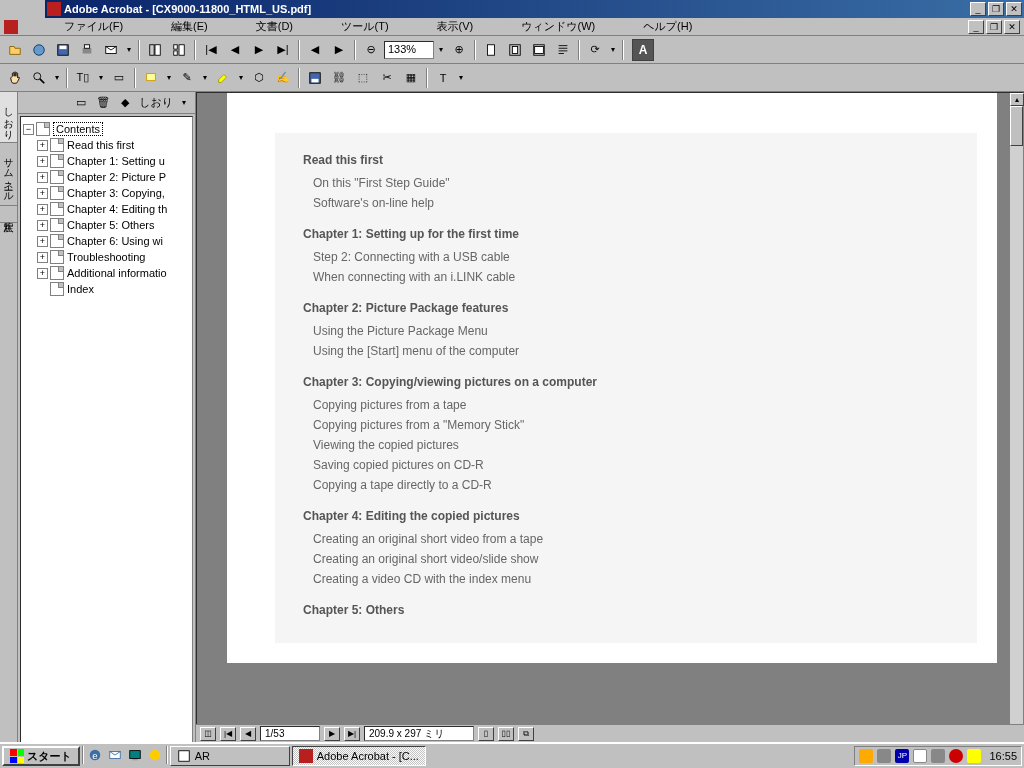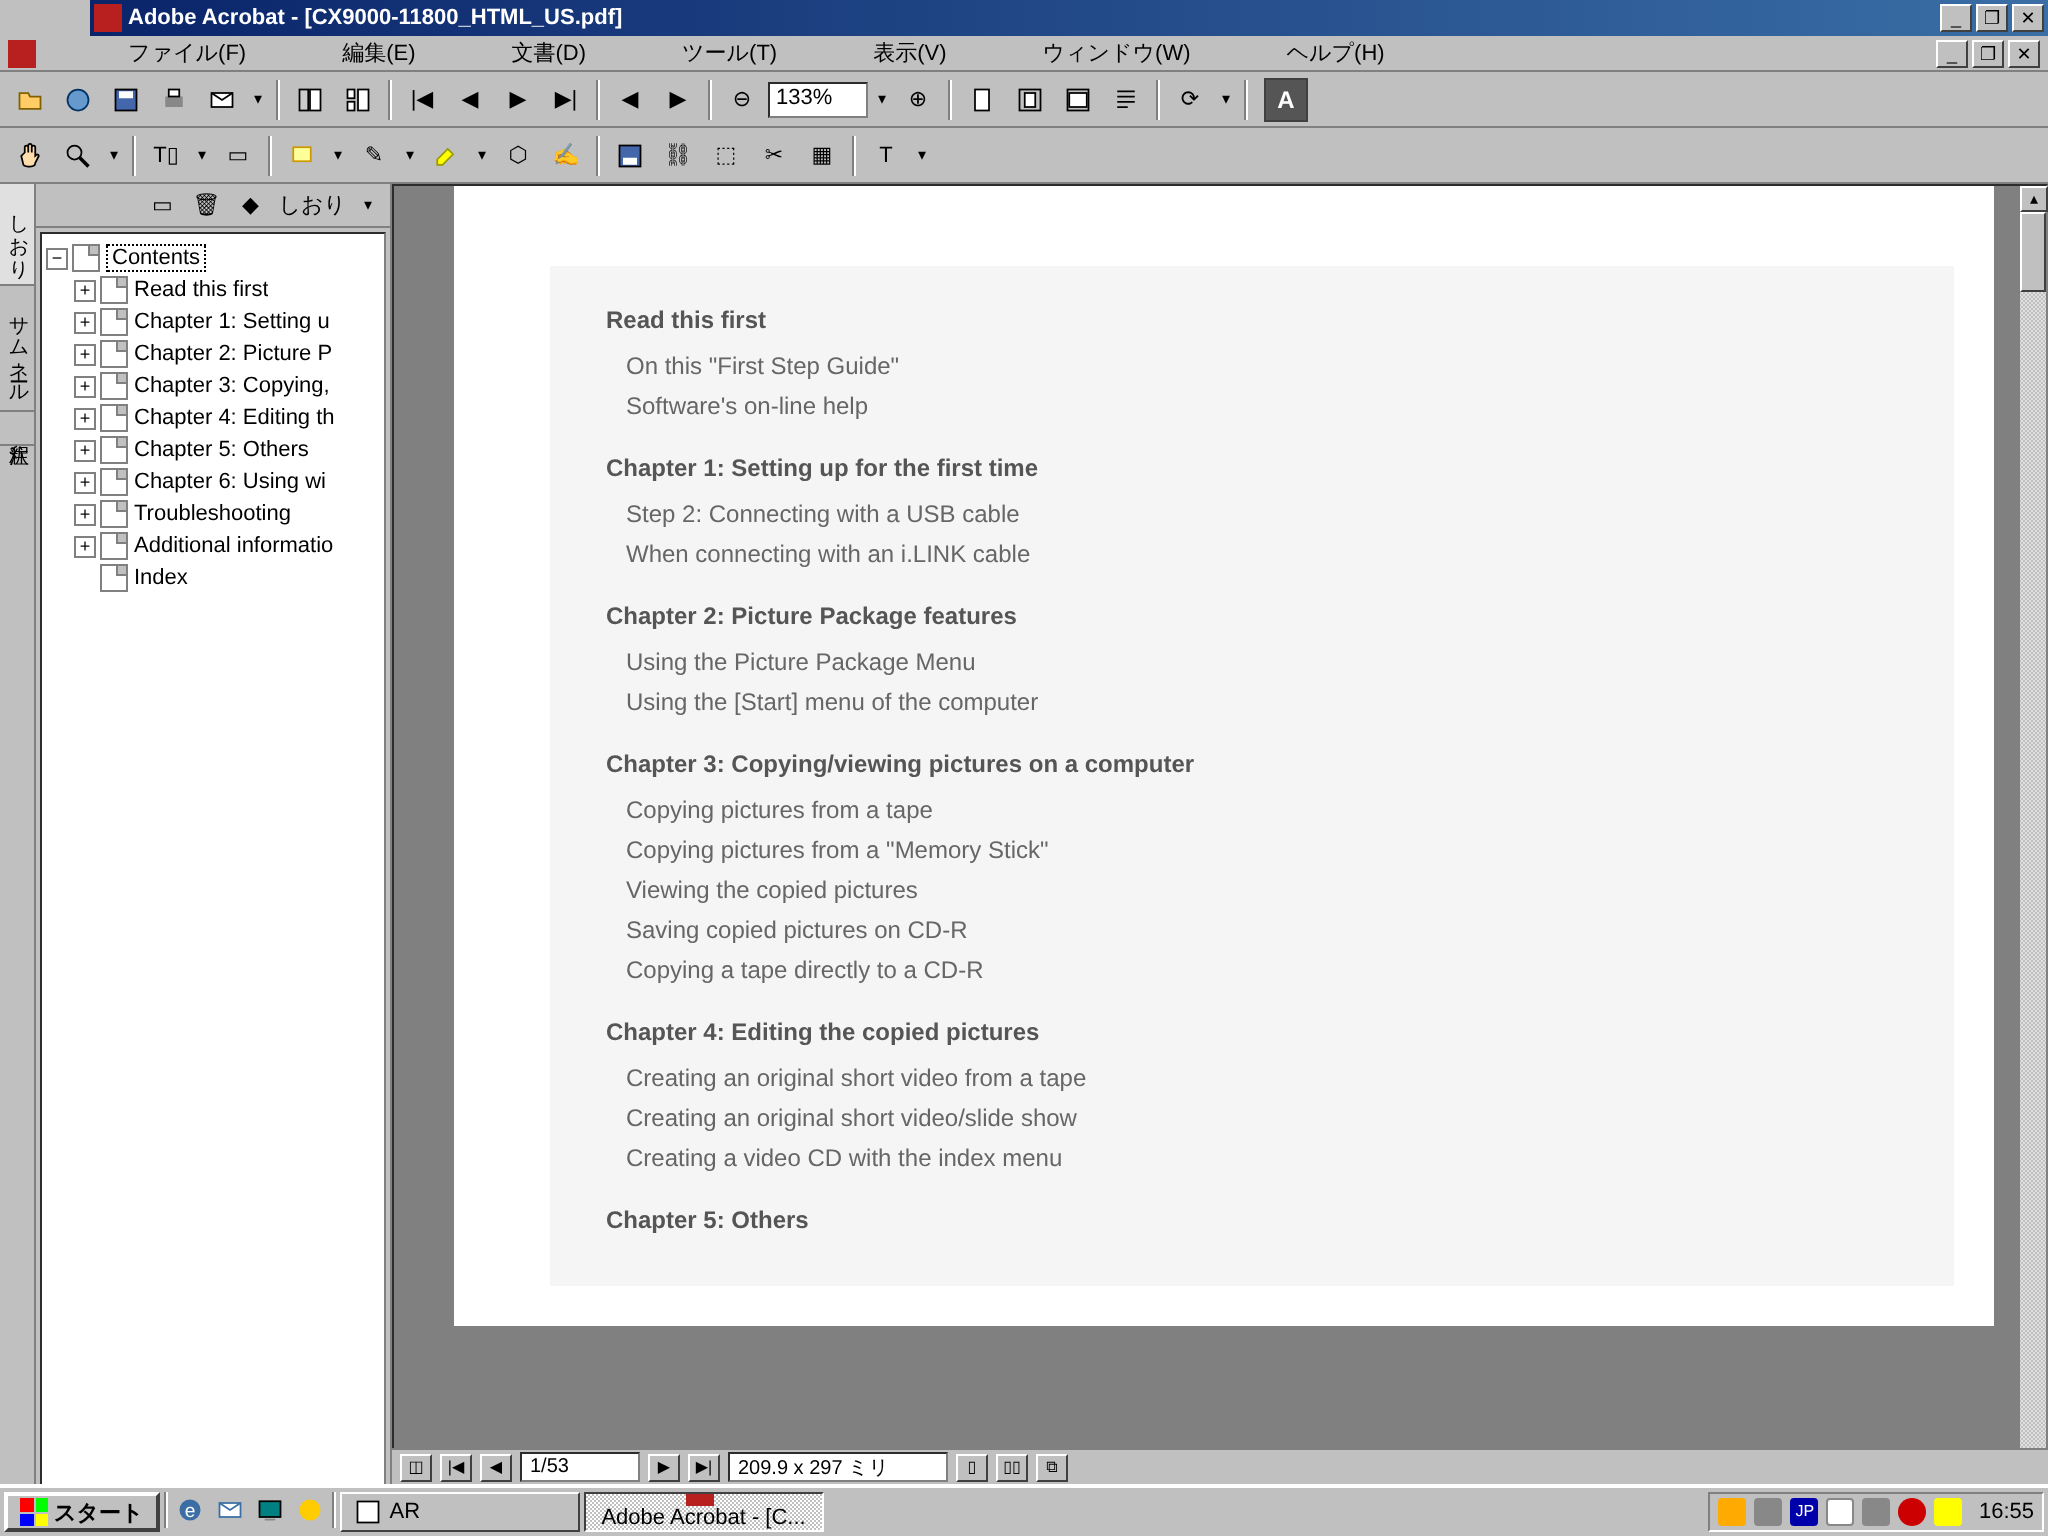--- a/index.html
+++ b/index.html
@@ -51,21 +51,21 @@
 .statusbar { position: absolute; left: 196px; right: 0; bottom: 26px; height: 18px; background: #c0c0c0; border-top: 1px solid #808080; display: flex; align-items: center; padding: 0 4px; gap: 4px; }
 .status-btn { width: 16px; height: 14px; background: #c0c0c0; border: 1px solid #fff; border-right-color: #404040; border-bottom-color: #404040; display: flex; align-items: center; justify-content: center; font-size: 8px; cursor: pointer; }
 .status-field { background: #fff; border: 1px inset #808080; height: 15px; padding: 0 4px; display: flex; align-items: center; font-size: 10px; }
 .taskbar { position: absolute; left: 0; right: 0; bottom: 0; height: 26px; background: #c0c0c0; border-top: 2px solid #fff; display: flex; padding: 2px; gap: 2px; }
 .start-btn { height: 20px; padding: 0 6px; background: #c0c0c0; border: 2px solid #fff; border-right-color: #404040; border-bottom-color: #404040; display: flex; align-items: center; font-weight: bold; cursor: pointer; }
 .start-icon { width: 14px; height: 14px; margin-right: 3px; display: grid; grid-template-columns: 1fr 1fr; grid-template-rows: 1fr 1fr; gap: 1px; }
 .start-icon > div:nth-child(1){background:#f00;} .start-icon > div:nth-child(2){background:#0f0;} .start-icon > div:nth-child(3){background:#00f;} .start-icon > div:nth-child(4){background:#ff0;}
 .ql-sep { width: 2px; height: 18px; border-left: 1px solid #808080; border-right: 1px solid #fff; }
 .ql-btn { width: 18px; height: 18px; display: flex; align-items: center; justify-content: center; cursor: pointer; }
 .task-btn { height: 20px; padding: 0 6px; background: #c0c0c0; border: 1px solid #fff; border-right-color: #404040; border-bottom-color: #404040; display: flex; align-items: center; cursor: pointer; min-width: 120px; }
-.task-btn.active { border: 1px solid #404040; border-right-color: #fff; border-bottom-color: #fff; background: repeating-conic-gradient(#c0c0c0 0% 25%, #ffffff 0% 50%) 50%/2px 2px; flex-direction: column; }
+.task-btn.active { border: 1px solid #404040; border-right-color: #fff; border-bottom-color: #fff; background: repeating-conic-gradient(#c0c0c0 0% 25%, #ffffff 0% 50%) 50%/2px 2px; }
 .task-icon { width: 14px; height: 14px; background: #b82020; margin-right: 4px; }
 .tray { margin-left: auto; height: 20px; border: 1px solid #808080; border-right-color: #fff; border-bottom-color: #fff; display: flex; align-items: center; padding: 0 4px; gap: 4px; }
 .tray-icon { width: 14px; height: 14px; border-radius: 2px; }
 .clock { font-size: 11px; margin-left: 4px; }
 svg { width: 14px; height: 14px; }
 .adobe-logo { width: 22px; height: 22px; background: #555; display: flex; align-items: center; justify-content: center; color: #fff; font-weight: bold; font-size: 12px; border: 1px solid #404040; margin-left: 4px; }
 </style>
 </head>
 <body>
 

